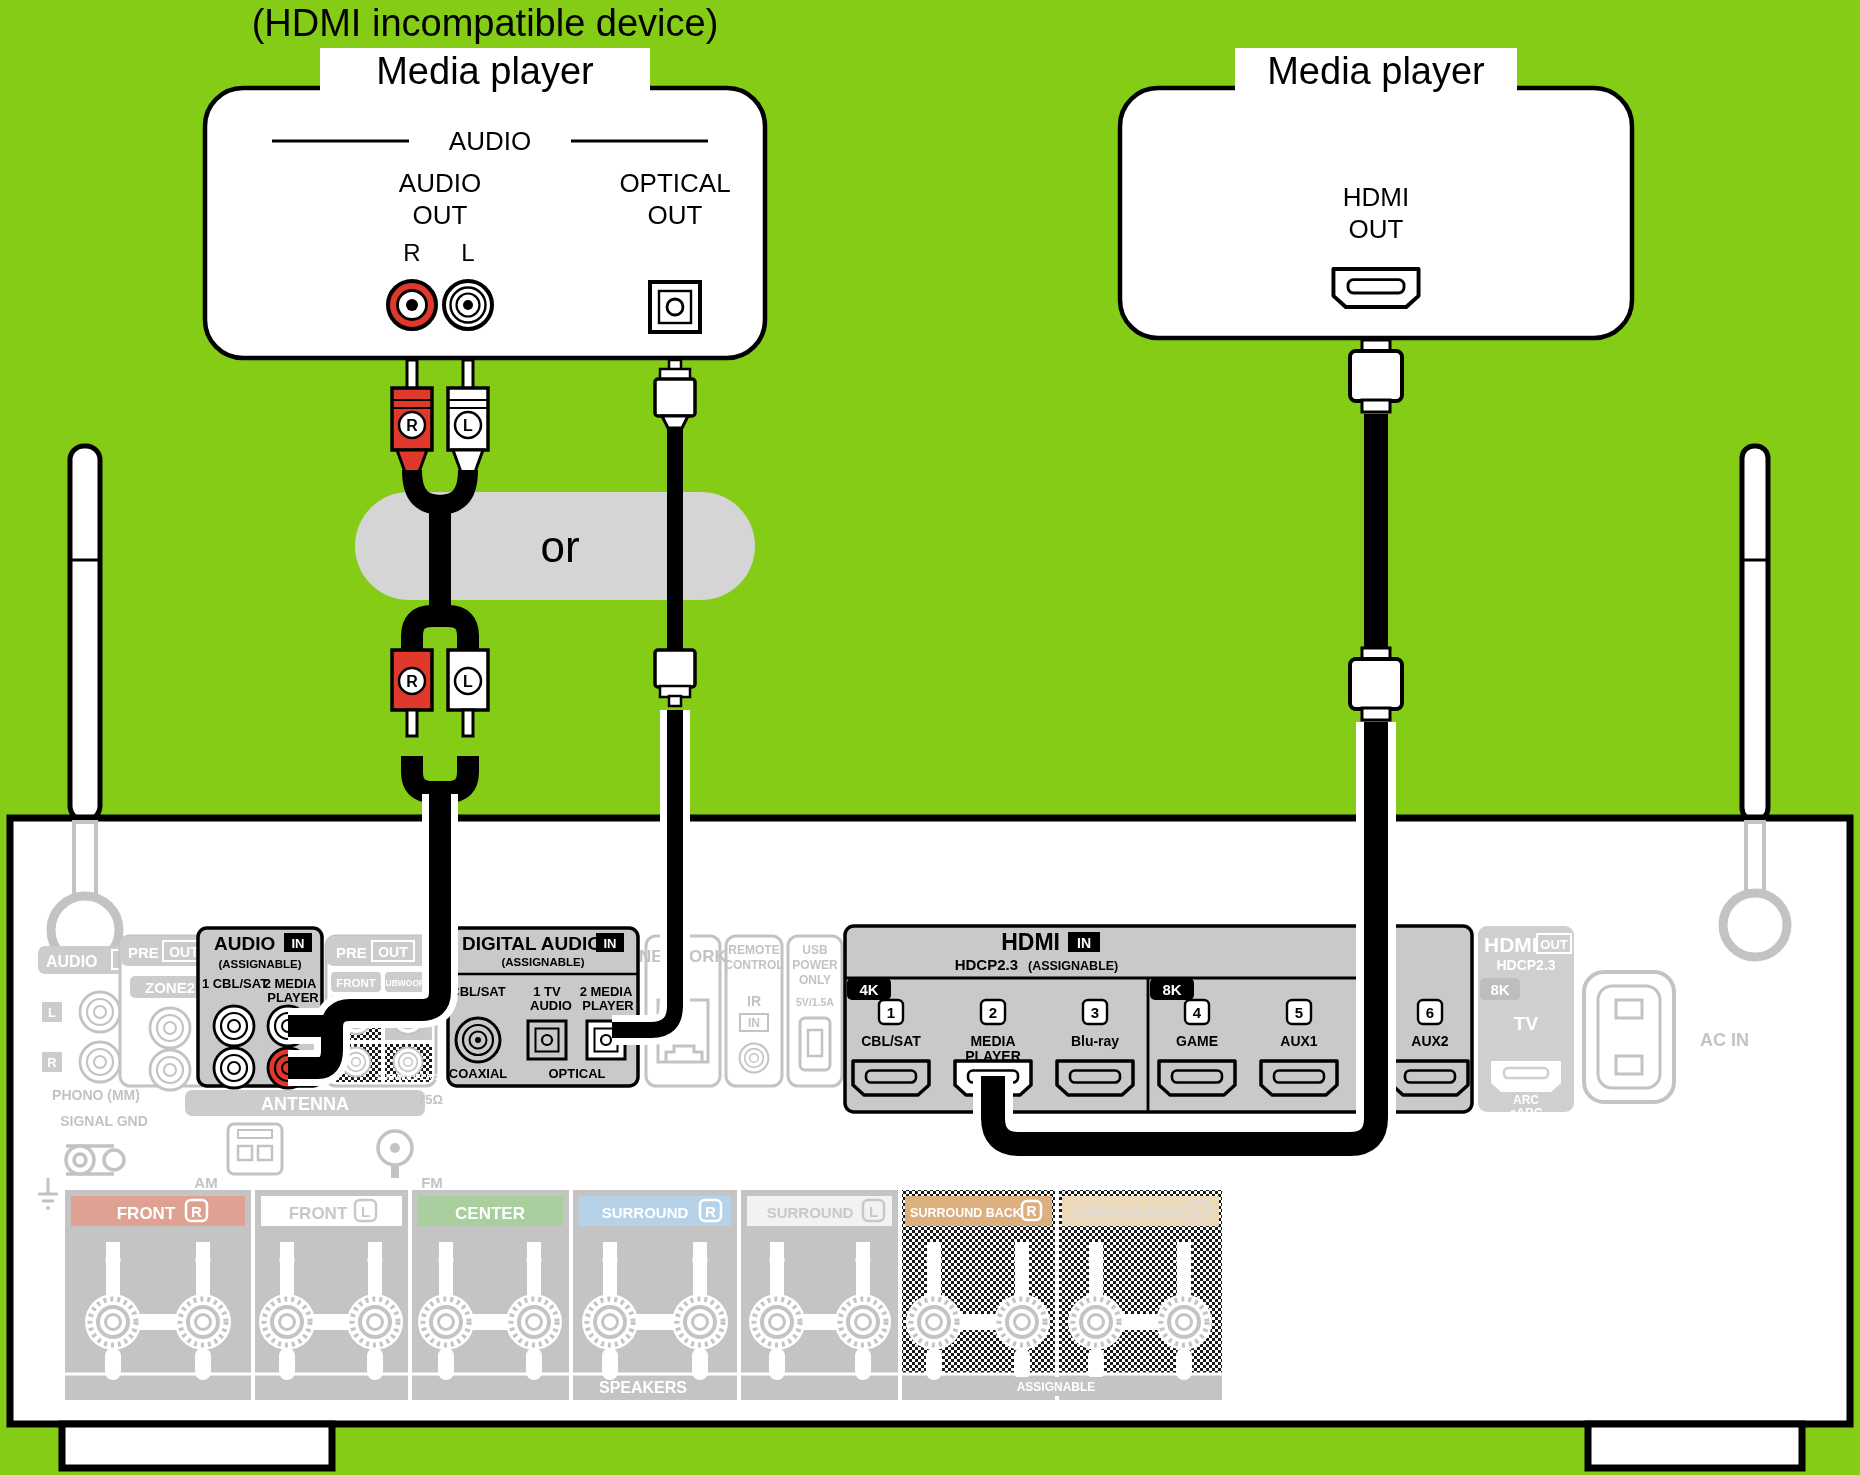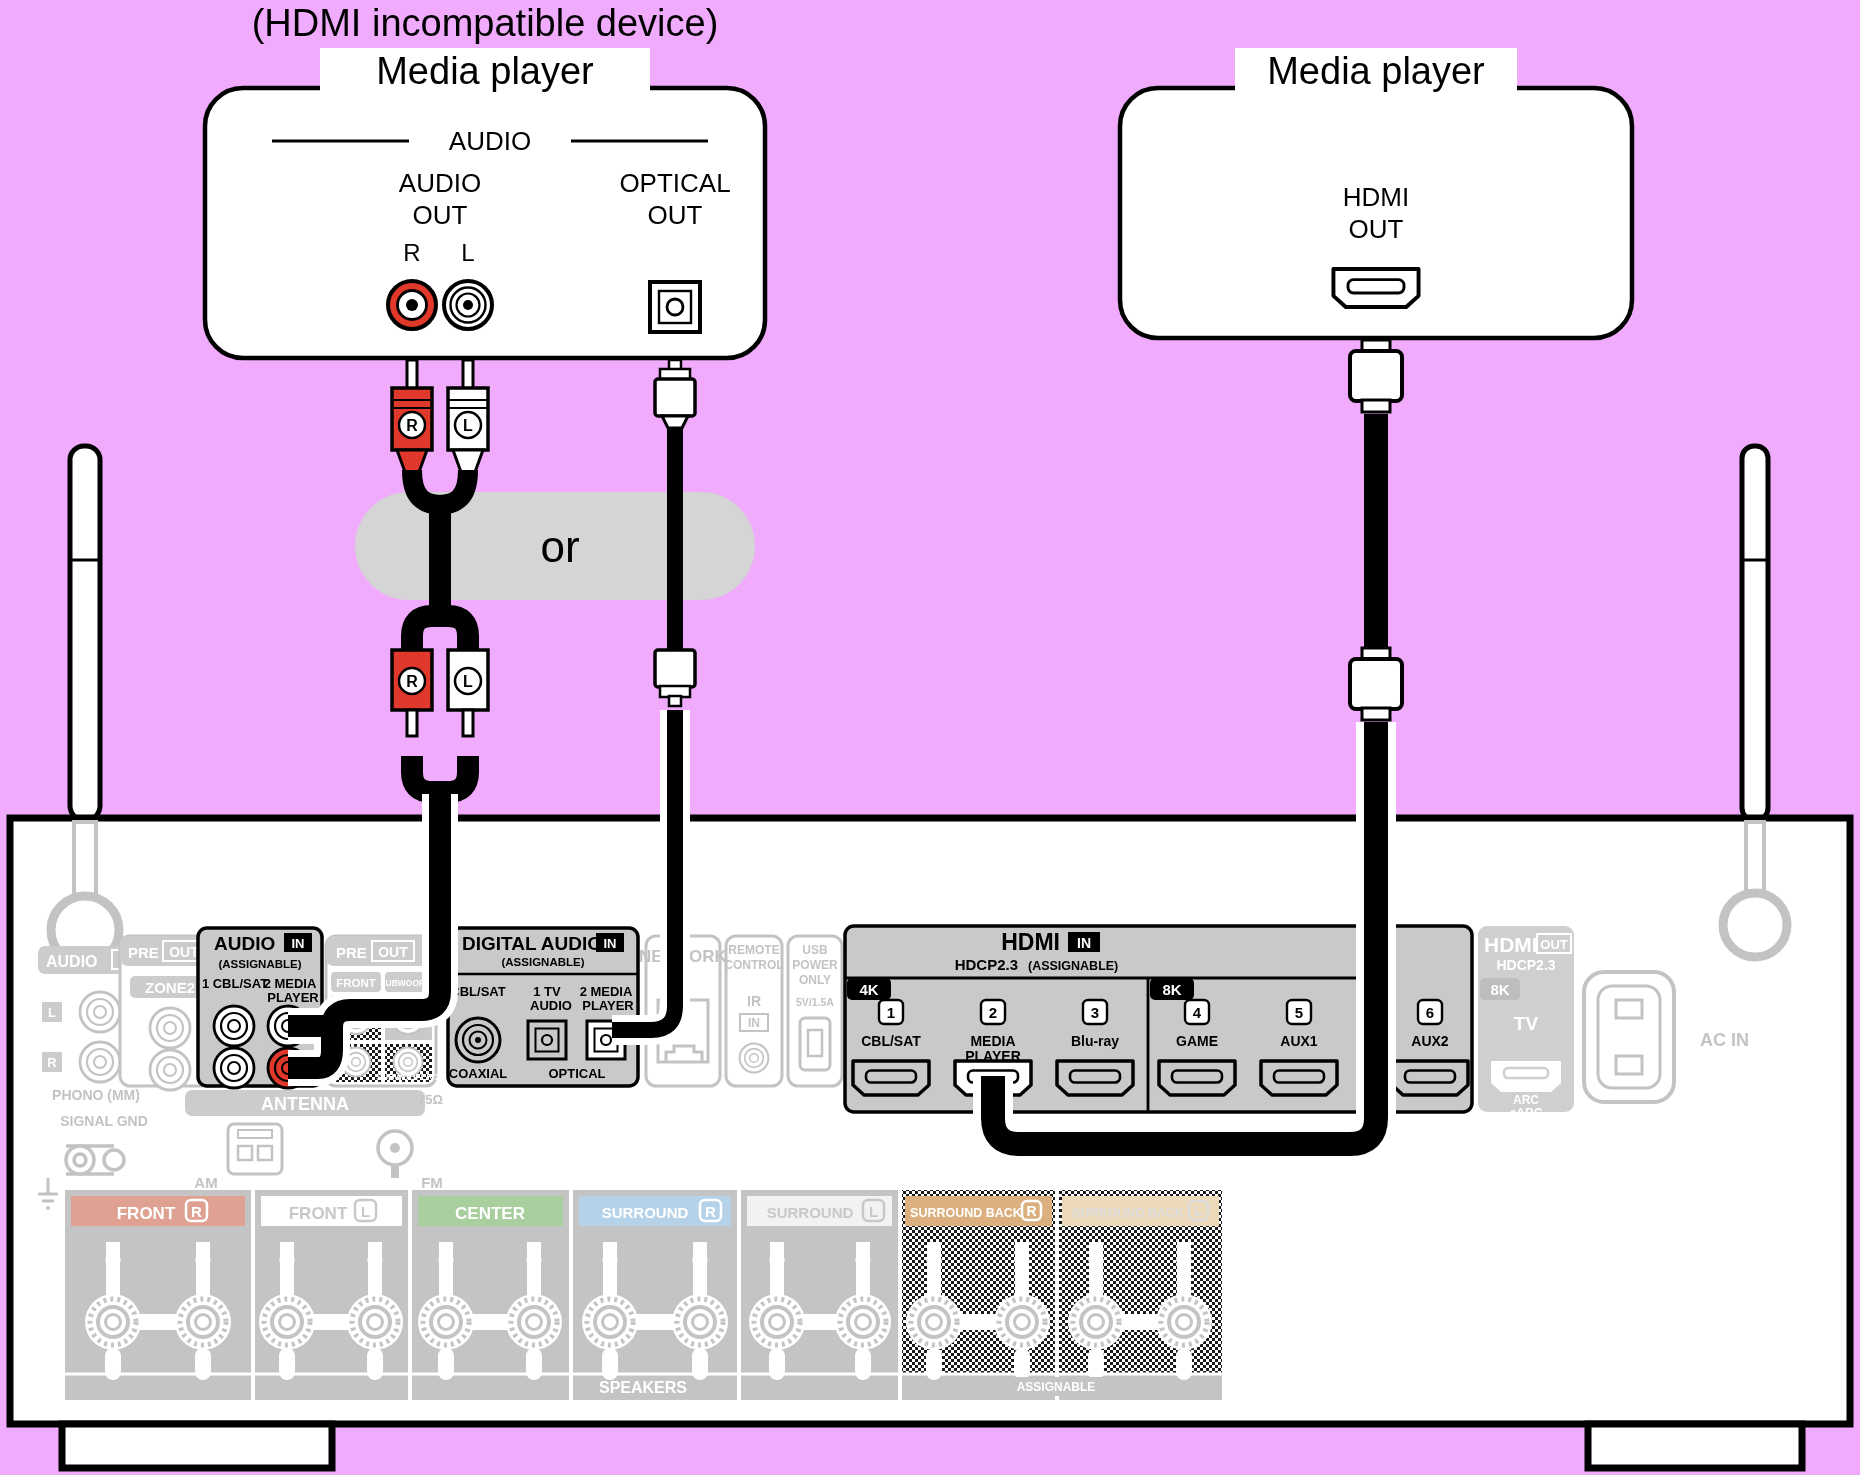--- a/index.html
+++ b/index.html
@@ -1,16 +1,16 @@
 <!DOCTYPE html>
 <html><head>
 <meta charset="utf-8">
 <style>
   html,body{margin:0;padding:0;background:#fff;}
-  .stage{position:relative;width:1860px;height:1475px;background:#f0abfc;overflow:hidden;text-align:center;}
+  .stage{position:relative;width:1860px;height:1475px;background:#84cc16;overflow:hidden;text-align:center;}
   svg{display:block;font-family:"Liberation Sans","DejaVu Sans",sans-serif;}
   text{font-family:"Liberation Sans","DejaVu Sans",sans-serif;}
   .b{font-weight:bold;}
   .blk{fill:#000;}
   .wht{fill:#fff;}
   .fad{fill:#c3c3c3;}
   .mid{text-anchor:middle;}
 </style>
 </head>
 <body>

